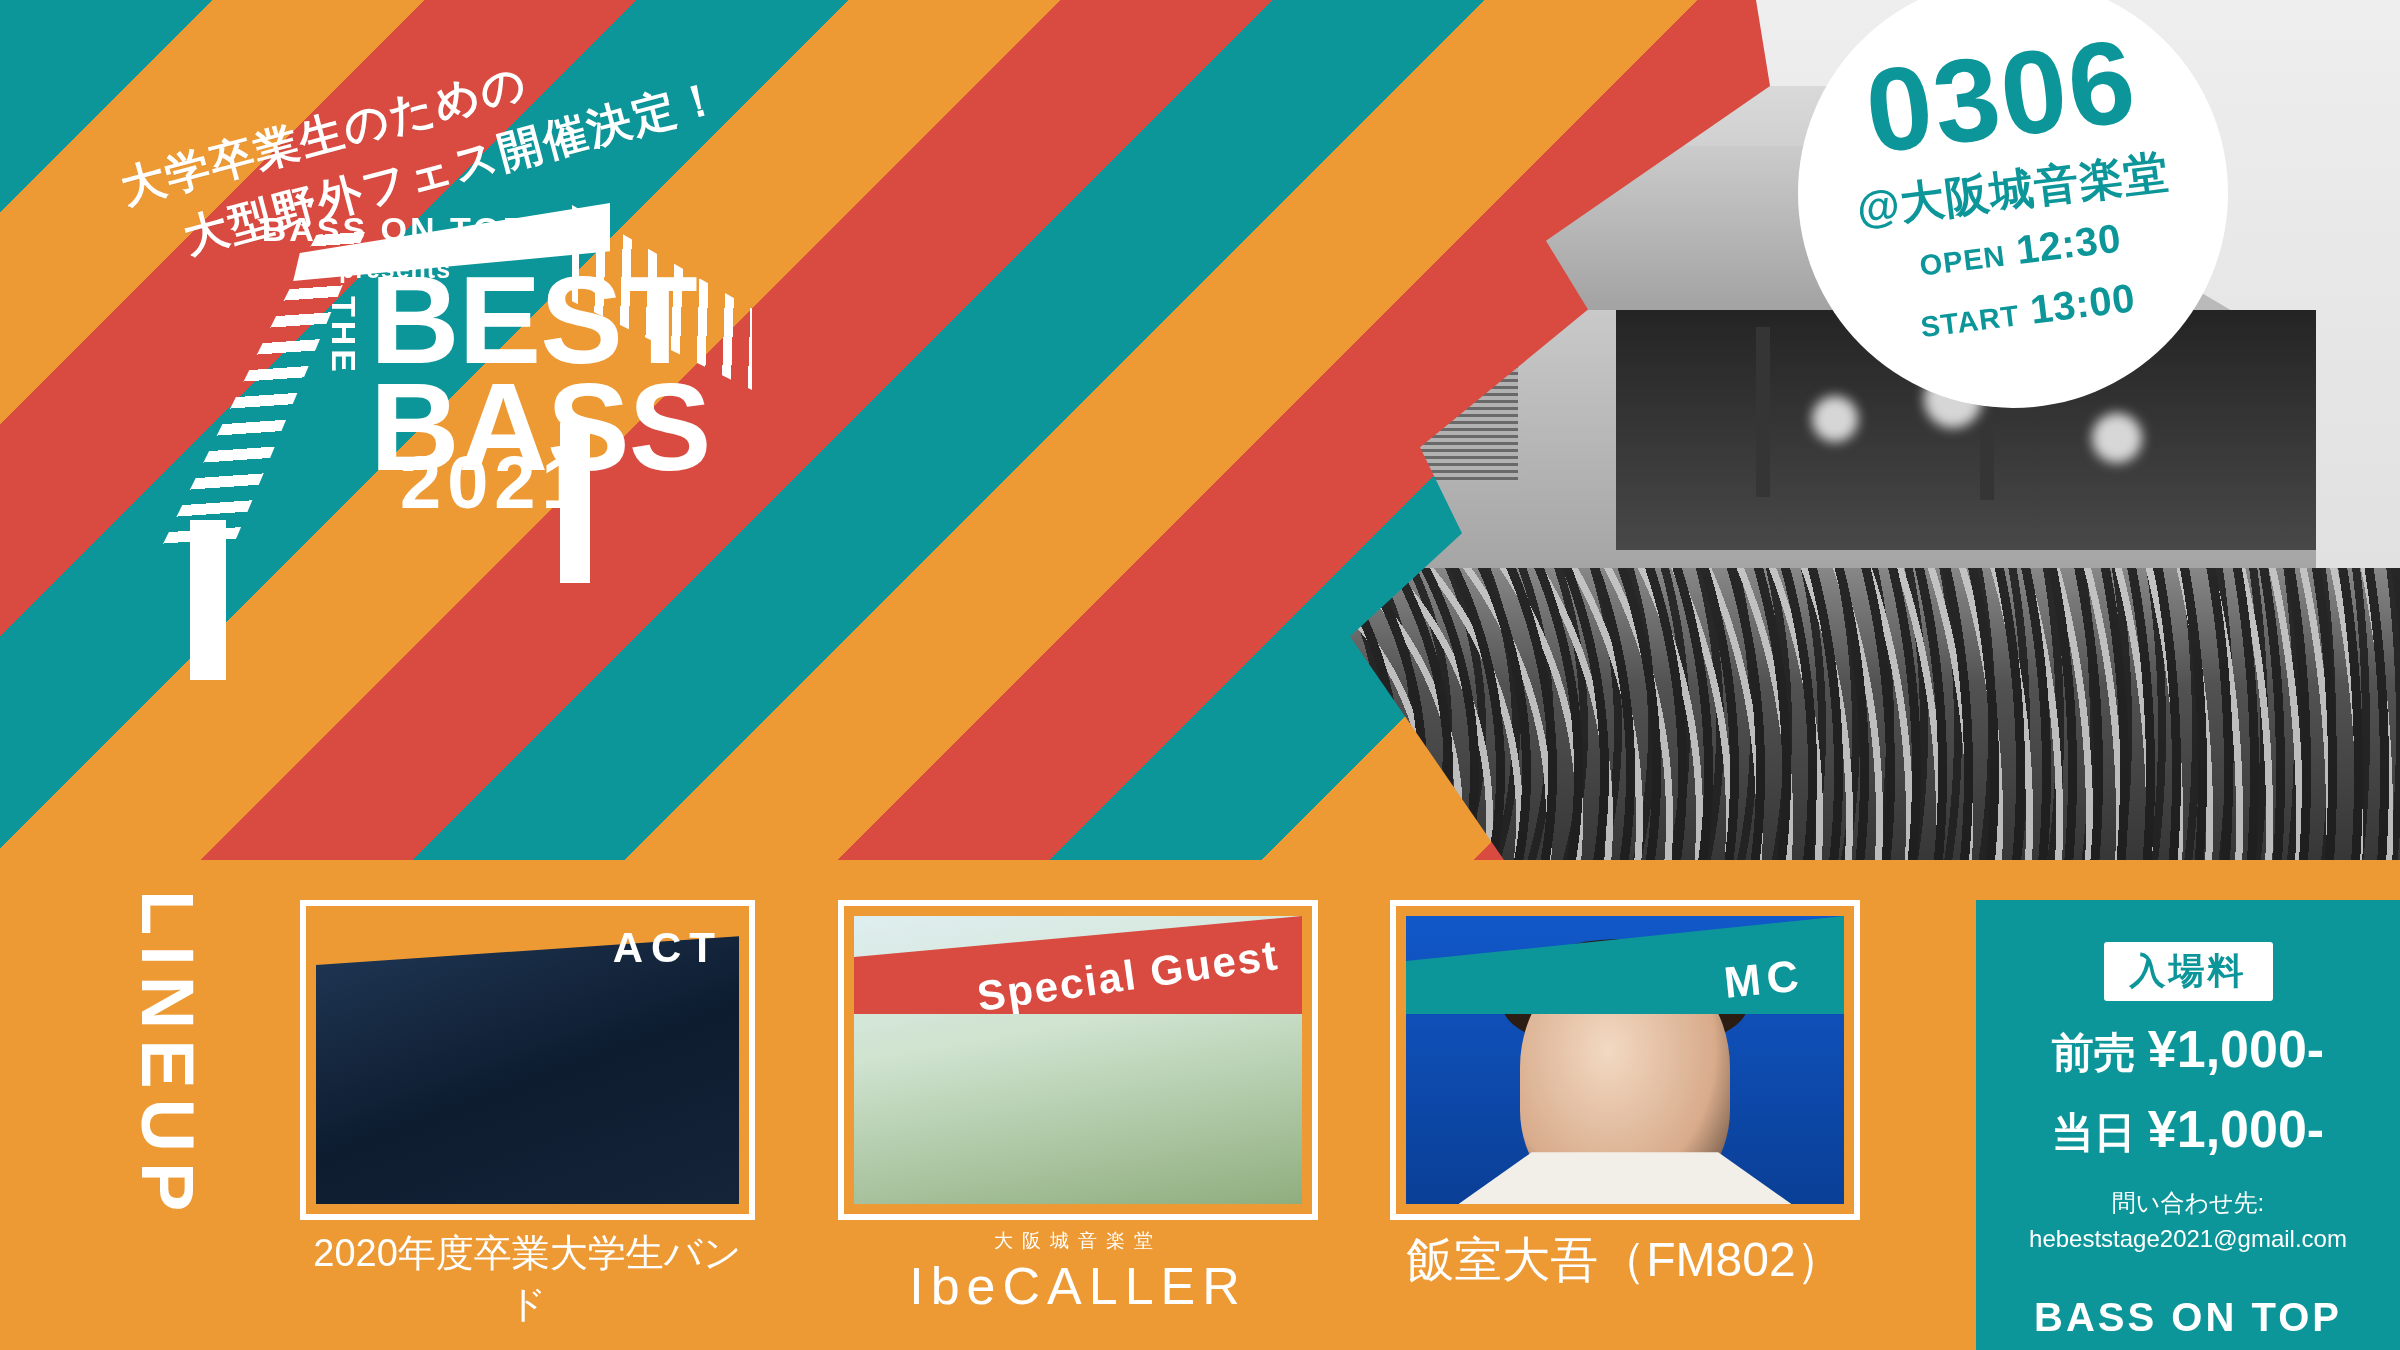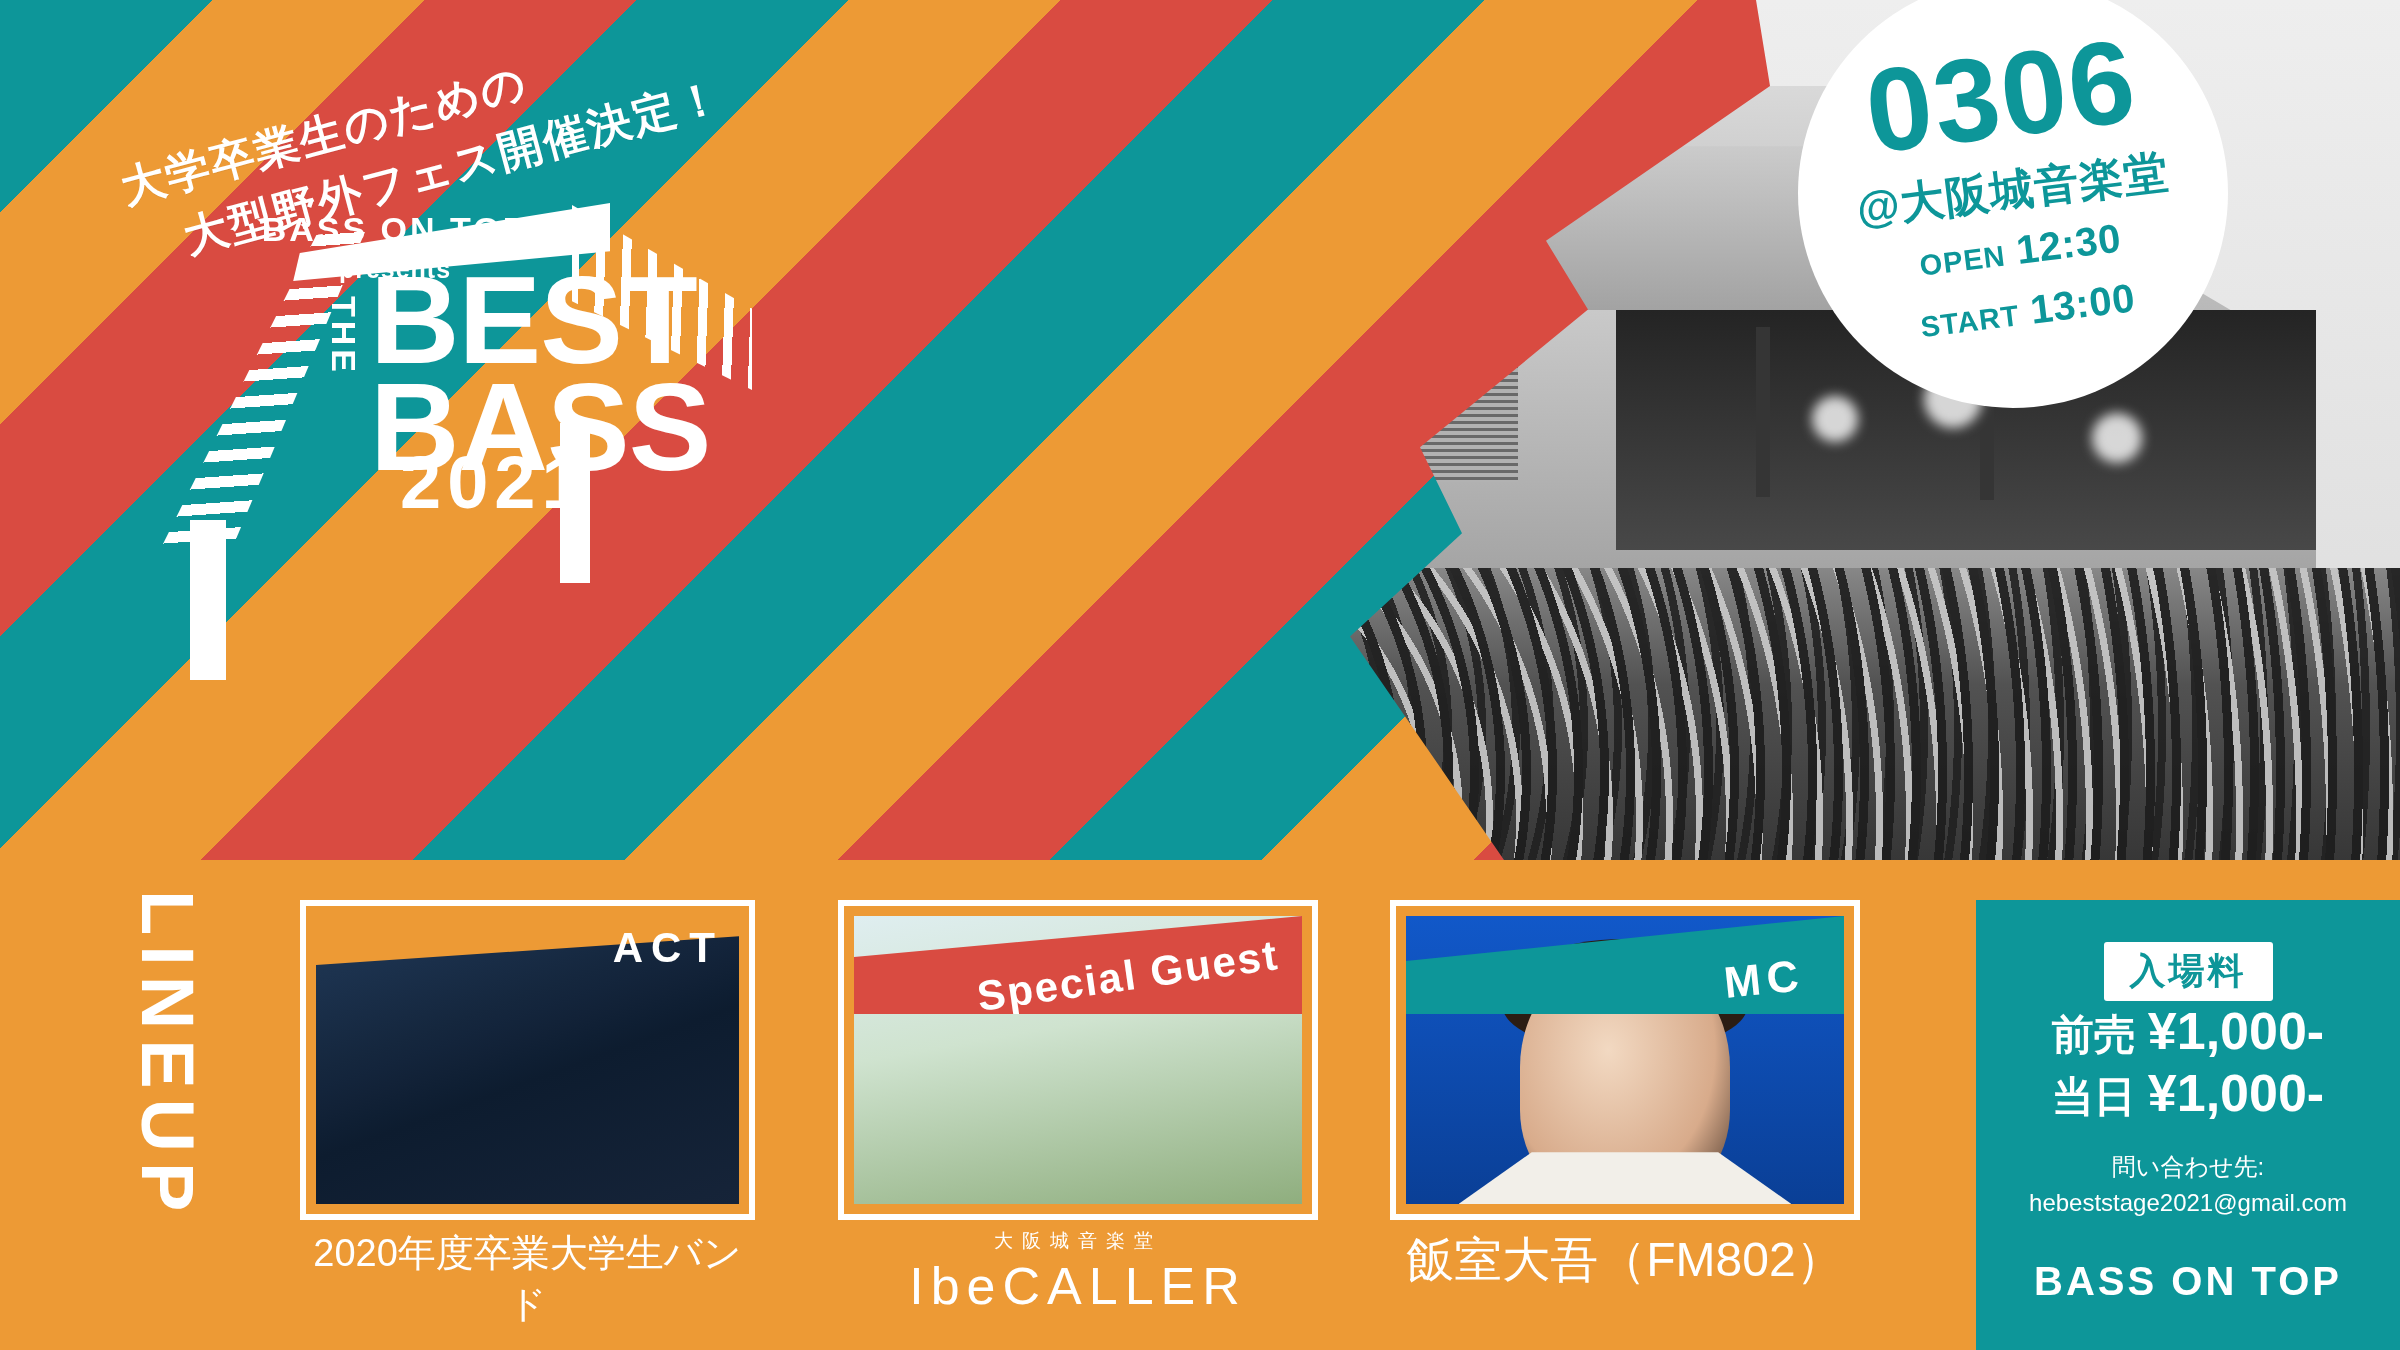--- a/index.html
+++ b/index.html
@@ -131,21 +131,21 @@
   .act-badge{position:absolute;right:26px;top:18px;color:#fff;font-weight:800;font-size:42px;
     letter-spacing:8px;}
 
   .ruby{display:block;font-size:19px;letter-spacing:9px;margin-bottom:2px;}
   .bandname{font-size:52px;font-weight:300;letter-spacing:7px;text-align:right;}
 
   
   .price{position:absolute;left:1976px;top:900px;width:424px;height:450px;background:#0d9699;color:#fff;}
   .price .hd{display:inline-block;background:#ffffff;color:#0d9699;font-weight:800;font-size:36px;
     padding:5px 26px;border-radius:3px;margin-top:42px;letter-spacing:3px;}
-  .price .row{font-size:52px;font-weight:700;letter-spacing:0;}
+  .price .row{font-size:52px;font-weight:700;letter-spacing:0;margin-top:18px;}
   .price .row .ja{font-size:42px;margin-right:12px;}
   .price .contact{font-size:24px;margin-top:24px;line-height:1.5;}
   .price .bot{font-size:40px;font-weight:800;letter-spacing:3px;margin-top:38px;}
   .price-inner{text-align:center;}
 </style>
 </head>
 <body>
 
 <div id="poster">
 

